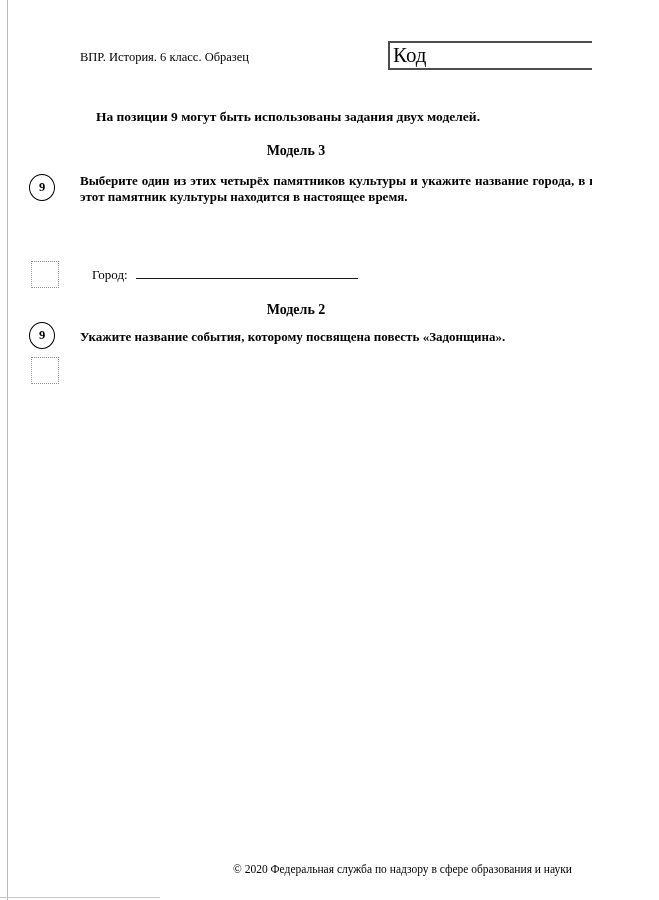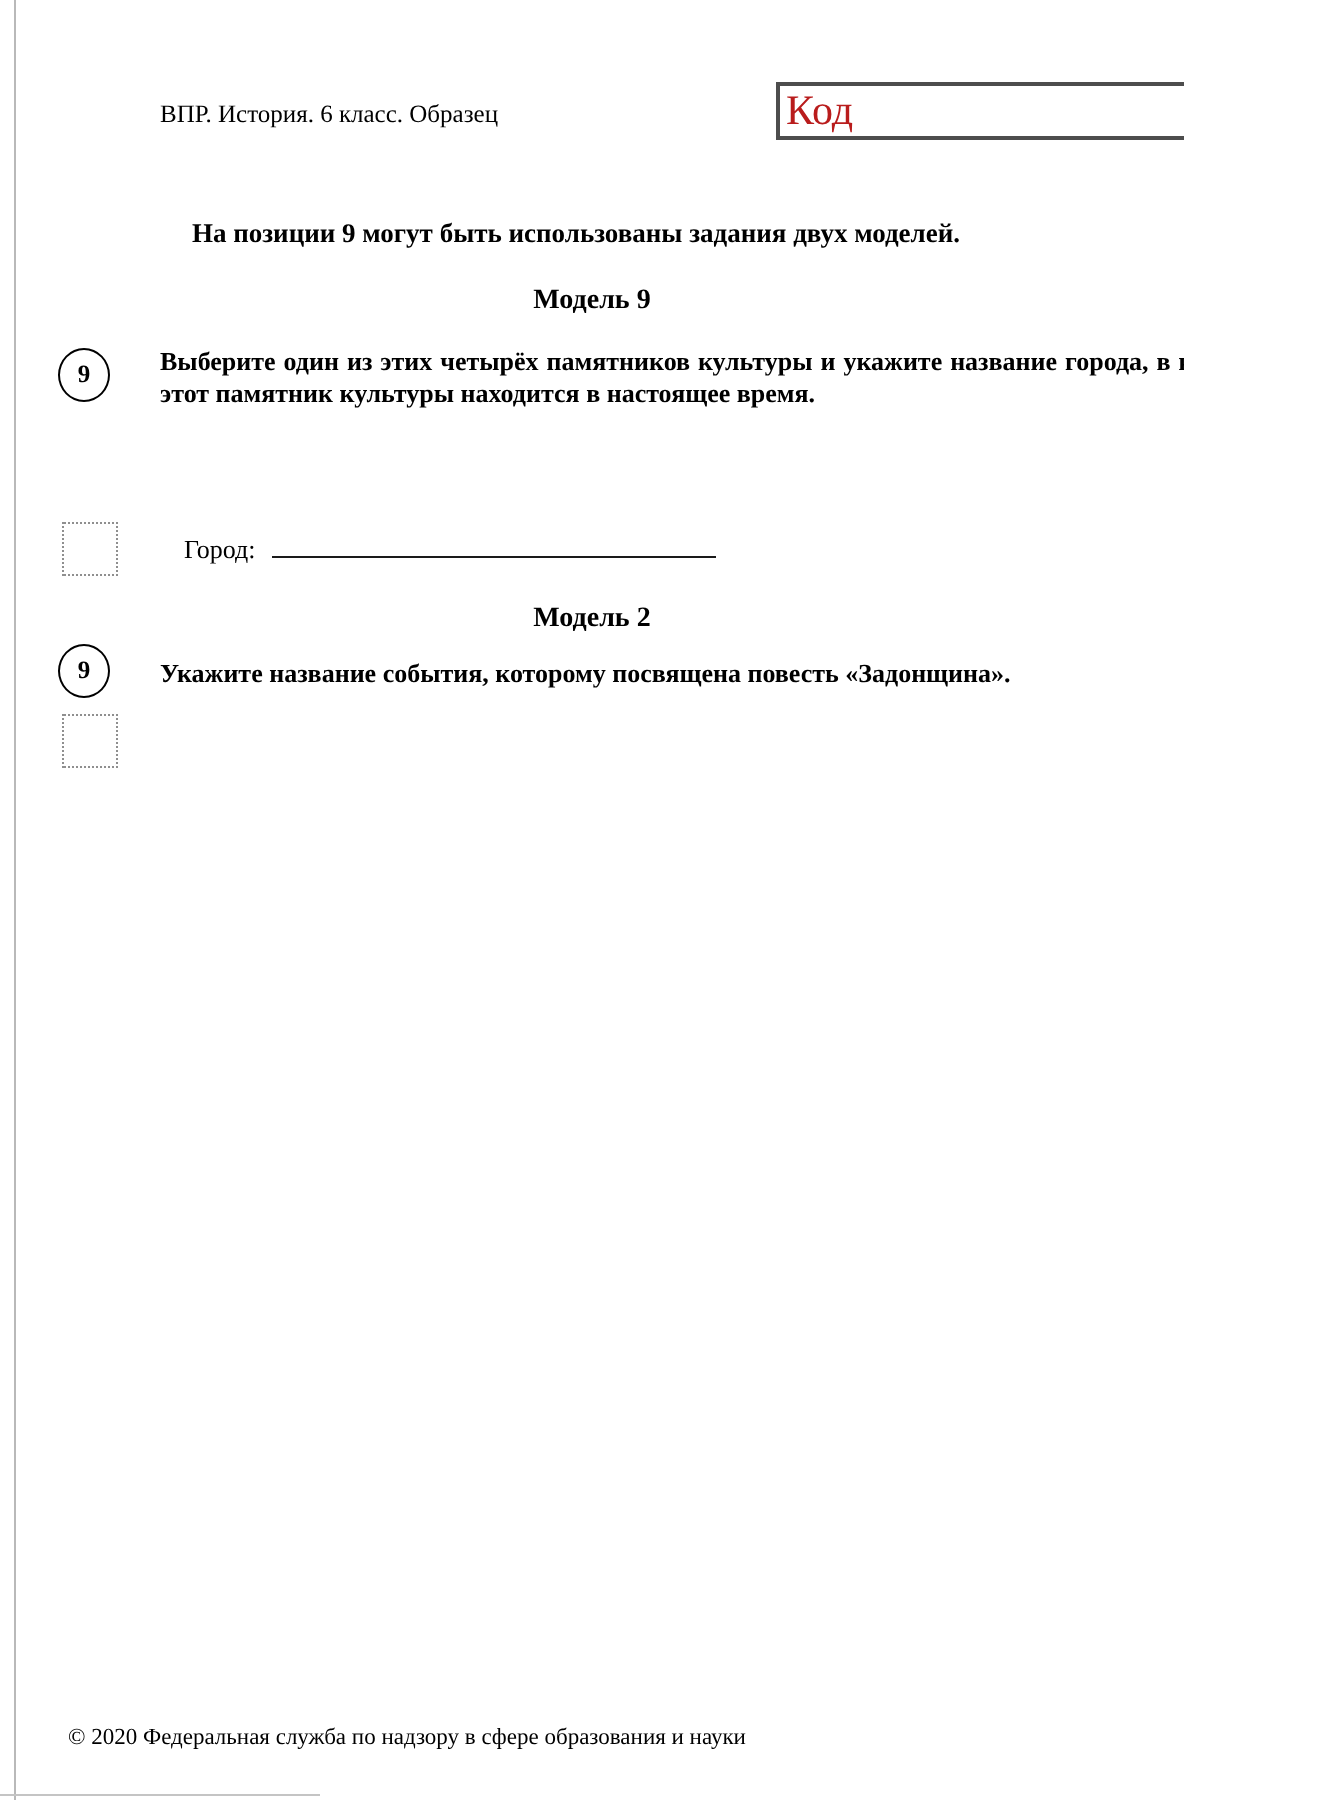--- a/index.html
+++ b/index.html
@@ -39,21 +39,21 @@
     left: 388px; top: 41px;
     width: 233px; height: 29px;
     border: 2px solid #4d4d4d;
     background: #ffffff;
     display: flex;
     align-items: center;
   }
   .code-text {
     font-size: 21px;
     line-height: 1;
-    color: #b91c1c;
+    color: #000000;
     padding-left: 3px;
   }
 
   
   .intro {
     position: absolute;
     left: 4px; right: 20px;
     top: 109px;
     text-align: center;
     font-weight: bold;
@@ -141,41 +141,41 @@
     height: 13px;
     margin-left: 5px;
     border-bottom: 1.5px solid #1a1a1a;
   }
 
   
   .footer {
     position: absolute;
     left: 34px; right: 20px;
     top: 863px;
-    text-align: left;
+    text-align: right;
     font-size: 11.5px;
   }
 </style>
 </head>
 <body>
 
 <div class="page">
 
   <div class="edge-left"></div>
   <div class="edge-bottom"></div>
 
   <span class="doc-label">ВПР. История. 6 класс. Образец</span>
 
   <div class="code-box">
     <span class="code-text">Код</span>
   </div>
 
   <div class="intro">На позиции 9 могут быть использованы задания двух моделей.</div>
 
-  <div class="model-title t1">Модель 9</div>
+  <div class="model-title t1">Модель 3</div>
 
   <div class="badge b1">
     <span>9</span>
   </div>
   <div class="task-text tt1">Выберите один из этих четырёх памятников культуры и укажите название города, в котором этот памятник культуры находится в настоящее время.</div>
 
 
   <div class="score-box sb1"></div>
   <div class="answer-row ar1">
     <span>Город:</span>

